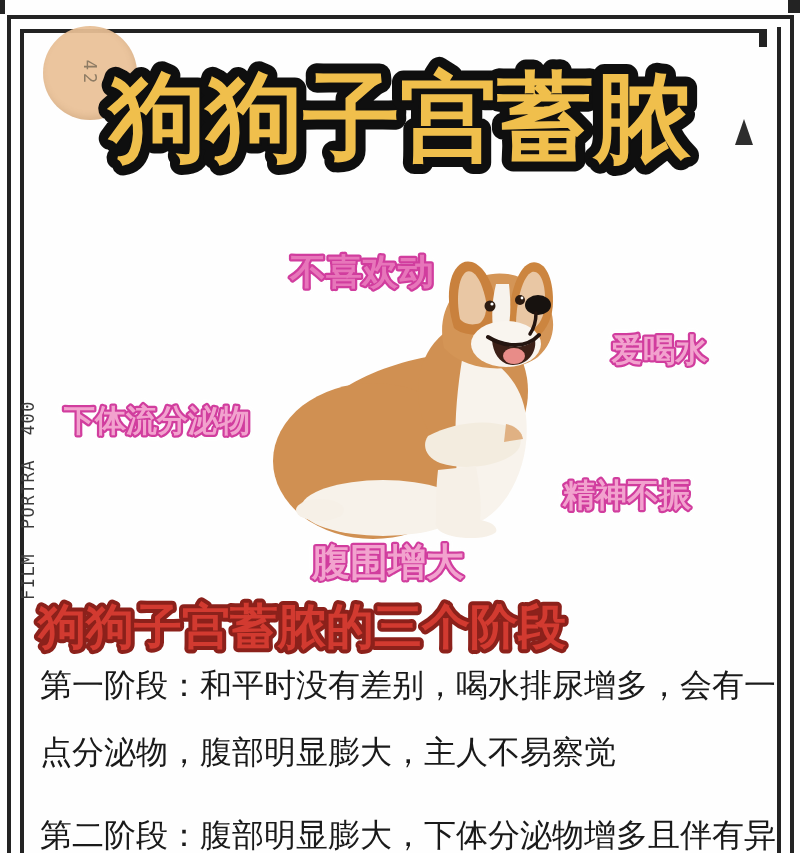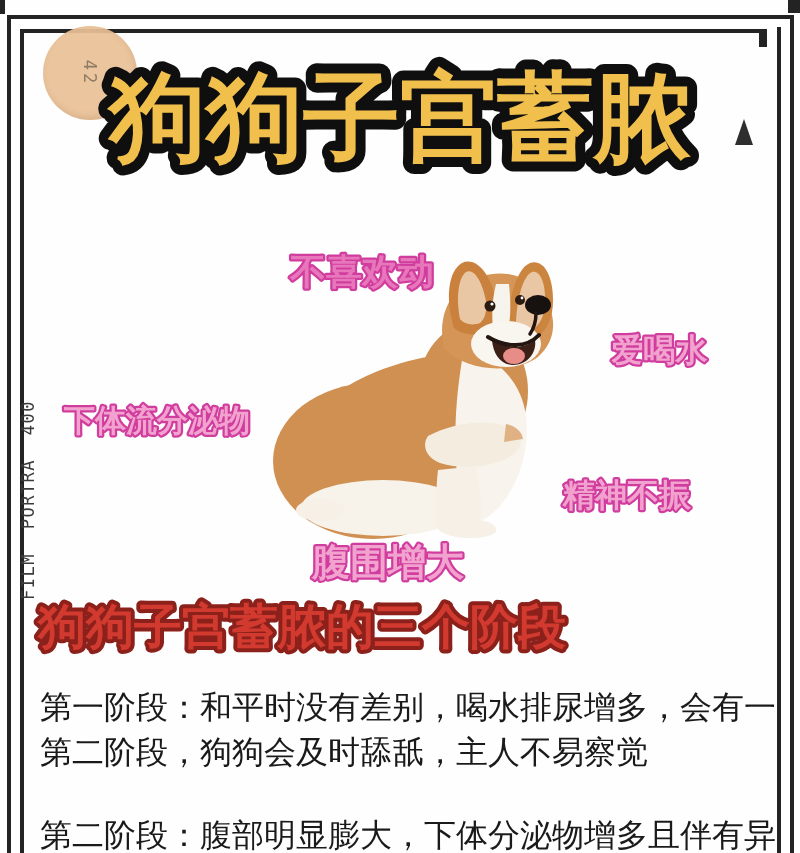--- a/index.html
+++ b/index.html
@@ -145,17 +145,17 @@
   <svg class="abs" style="left:298px;top:535px;" width="180" height="54" viewBox="0 0 180 54">
     <text class="sym-halo" x="50%" y="50%" text-anchor="middle" dominant-baseline="central" font-size="38" font-weight="800">腹围增大</text>
     <text class="sym-fill" x="50%" y="50%" text-anchor="middle" dominant-baseline="central" font-size="38" font-weight="800">腹围增大</text>
   </svg>
 
   <svg class="abs" style="left:30px;top:595px;" width="580" height="62" viewBox="0 0 580 62">
     <text class="head-halo" x="8" y="50%" dominant-baseline="central" font-size="48" font-weight="800">狗狗子宫蓄脓的三个阶段</text>
     <text class="head-fill" x="8" y="50%" dominant-baseline="central" font-size="48" font-weight="800">狗狗子宫蓄脓的三个阶段</text>
   </svg>
 
-  <div class="para-line" style="top:686px;">第一阶段：和平时没有差别，喝水排尿增多，会有一</div>
-  <div class="para-line" style="top:731px;">第二阶段，狗狗会及时舔舐，主人不易察觉</div>
+  <div class="para-line" style="top:664px;">第一阶段：和平时没有差别，喝水排尿增多，会有一</div>
+  <div class="para-line" style="top:731px;">点分泌物，腹部明显膨大，主人不易察觉</div>
   <div class="para-line" style="top:814px;">第二阶段：腹部明显膨大，下体分泌物增多且伴有异</div>
 
 </div>
 
 </body></html>

